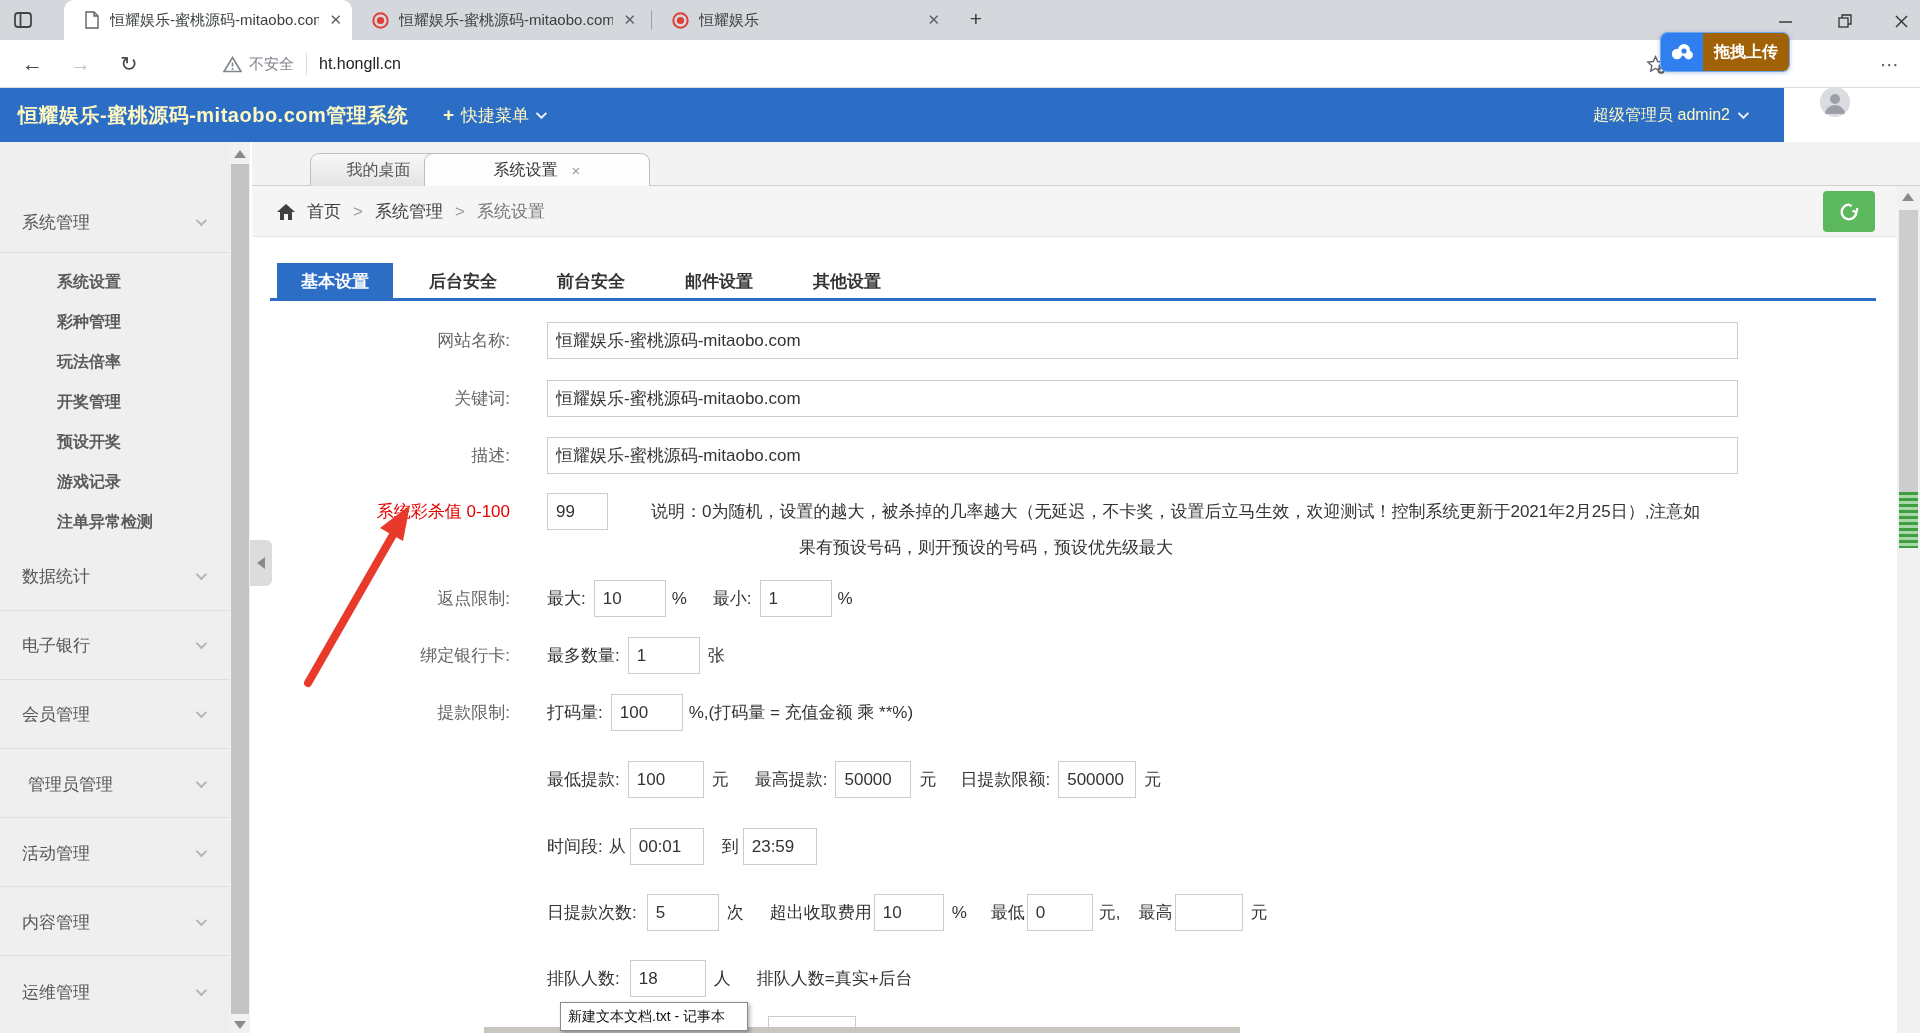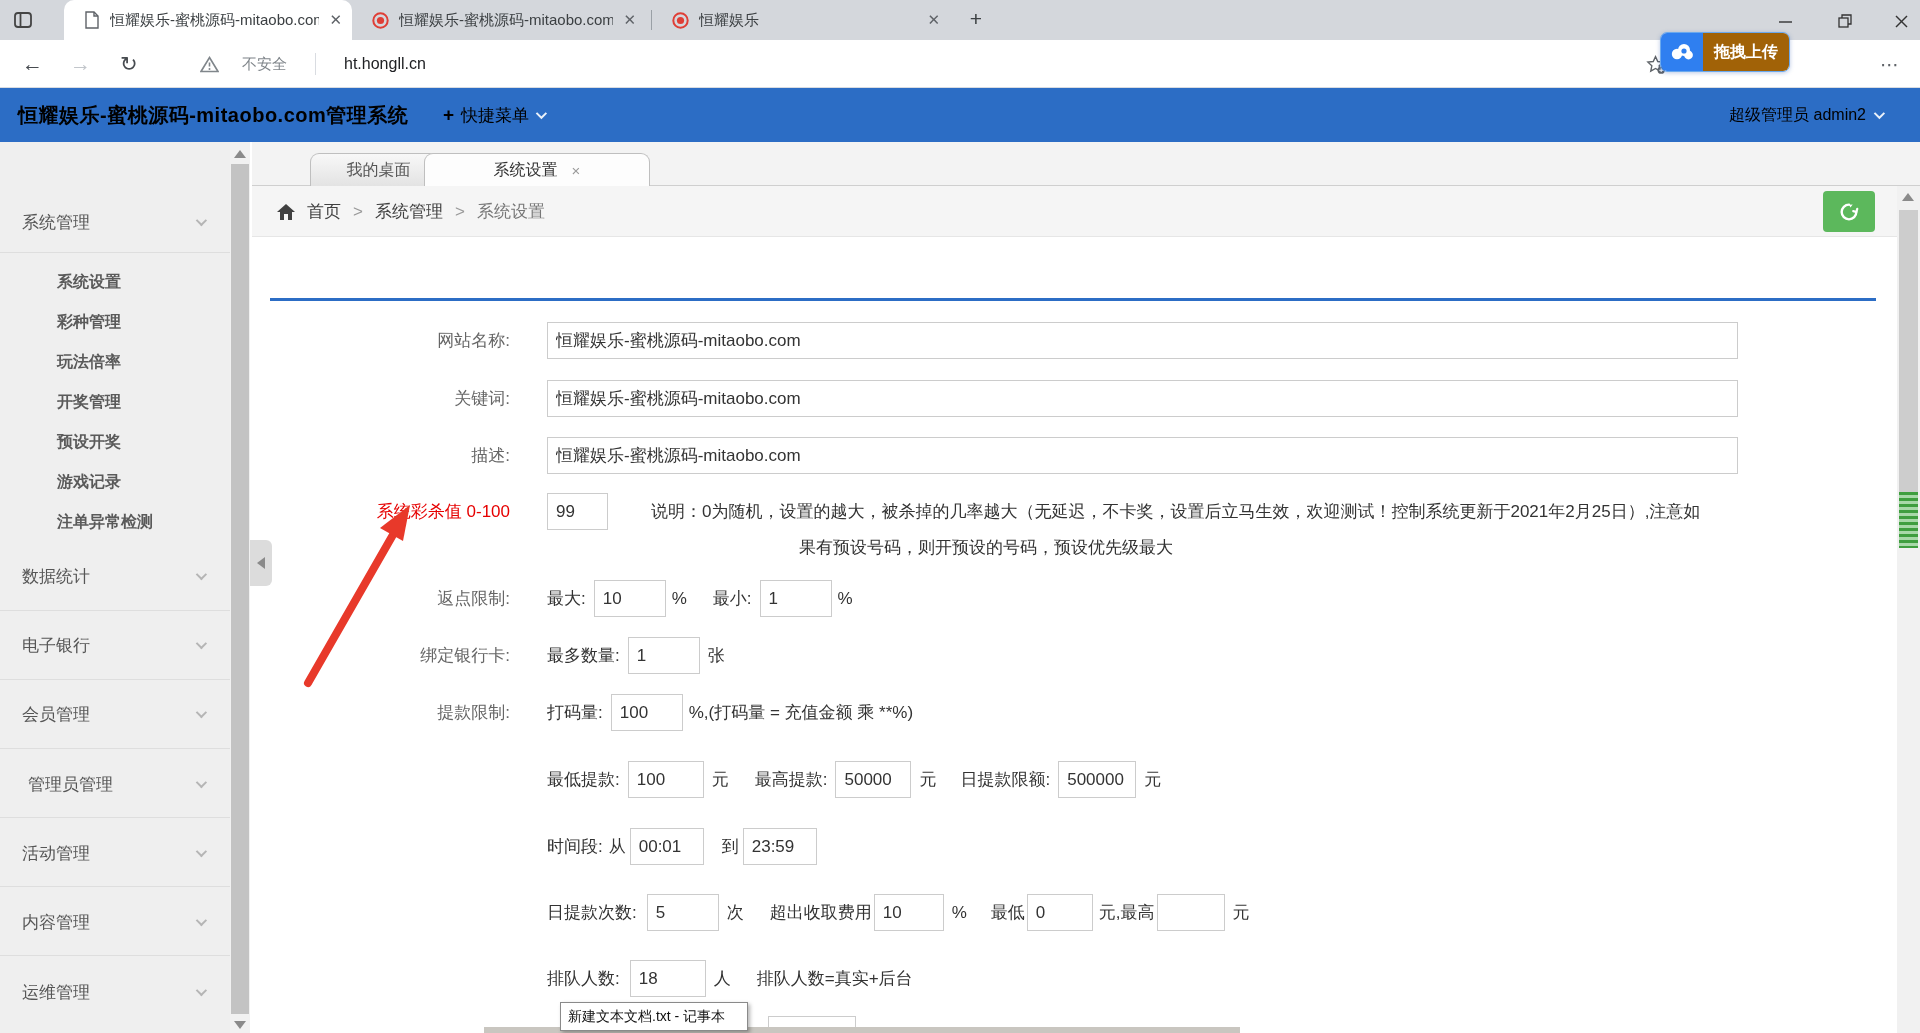--- a/index.html
+++ b/index.html
@@ -30,21 +30,21 @@
   .upload-overlay{position:absolute;left:1660px;top:32px;width:130px;height:40px;z-index:60;
       border:1px solid #6aa9ee;border-radius:7px;overflow:hidden;display:flex;
       box-shadow:0 1px 4px rgba(60,100,180,.35);}
   .upload-left{width:42px;background:#2f7ff0;display:flex;align-items:center;justify-content:center;}
   .upload-right{flex:1;background:#a16207;display:flex;align-items:center;justify-content:center;
       color:#fff;font-size:16px;font-weight:bold;}
   .avatar{position:absolute;left:1820px;top:47px;width:30px;height:30px;border-radius:50%;background:#dadce0;overflow:hidden;}
   .dots{position:absolute;left:1880px;top:0;height:48px;display:flex;align-items:center;font-size:19px;color:#5f6368;}
 
   
-  .appheader{position:absolute;left:0;top:88px;width:1920px;height:54px;background:#2c6dc5;color:#000000;}
+  .appheader{position:absolute;left:0;top:88px;width:1784px;height:54px;background:#2c6dc5;color:#fef9c3;}
   .apptitle{position:absolute;left:18px;top:0;height:54px;display:flex;align-items:center;
             font-size:20px;font-weight:bold;letter-spacing:.5px;}
   .quickmenu{position:absolute;left:443px;top:0;height:54px;display:flex;align-items:center;font-size:17px;gap:7px;}
   .quickplus{font-size:19px;font-weight:bold;}
   .userbox{position:absolute;right:38px;top:0;height:54px;display:flex;align-items:center;font-size:16px;gap:8px;}
   .caret{display:inline-block;width:8px;height:8px;border-right:2px solid rgba(255,255,255,.9);
          border-bottom:2px solid rgba(255,255,255,.9);transform:rotate(45deg) translateY(-2px);}
   .caret.gray{border-color:#b5b5b5;}
 
   
@@ -184,21 +184,21 @@
           <line x1="12" y1="1" x2="1" y2="12" stroke="#333" stroke-width="1.4"></line>
         </svg>
     </div>
   </div>
 
   <div class="toolbar">
     <span class="navbtn" style="left:22px;">←</span>
     <span class="navbtn disabled" style="left:70px;">→</span>
     <span class="navbtn" style="left:120px;">↻</span>
 
-    <div class="sec" style="left:200px;gap:16px;">
+    <div class="sec" style="left:223px;">
       <span>
         <svg width="19" height="17" viewBox="0 0 19 17">
             <path d="M9.5 1.5 L18 15.5 H1 Z" fill="none" stroke="#80868b" stroke-width="1.6"></path>
             <line x1="9.5" y1="6.5" x2="9.5" y2="10.5" stroke="#80868b" stroke-width="1.6"></line>
             <circle cx="9.5" cy="13" r="1" fill="#80868b"></circle>
           </svg>
       </span>
       <span class="sectext">不安全</span>
       <span class="secdiv"></span>
       <span class="urltext">ht.hongll.cn</span>
@@ -348,20 +348,27 @@
       <svg width="22" height="22" viewBox="0 0 24 24">
           <path d="M12 4 a8 8 0 1 0 8 8" fill="none" stroke="#fff" stroke-width="2.6" stroke-linecap="round"></path>
           <path d="M20 12 l-3.4 -1 M20 12 l1 -3.4" stroke="#fff" stroke-width="2.4" stroke-linecap="round"></path>
           <path d="M12 4 l3.5 0 M12 4" stroke="#fff" stroke-width="0"></path>
           <path d="M12 4 l4 -0.2 -2.4 3.2 z" fill="#fff"></path>
         </svg>
     </div>
   </div>
 
   <div class="content">
+    <div class="formtabs">
+      <div class="ftab active">基本设置</div>
+      <div class="ftab">后台安全</div>
+      <div class="ftab">前台安全</div>
+      <div class="ftab">邮件设置</div>
+      <div class="ftab">其他设置</div>
+    </div>
     <div class="ftab-underline"></div>
 
     <div class="frow" style="top:85px;">
       <span class="flabel">网站名称:</span>
         <span class="fgap"></span>
       <input class="inp" style="width: 1191px;" value="恒耀娱乐-蜜桃源码-mitaobo.com">
     </div>
 
     <div class="frow" style="top:143px;">
       <span class="flabel">关键词:</span>
@@ -439,21 +446,21 @@
         <span class="fgap"></span>
       <span class="itext">日提款次数:</span>
       <input class="inp" style="width: 72px; margin-left: 10px;" value="5">
       <span class="itext" style="margin-left:8px;">次</span>
       <span class="itext" style="margin-left:26px;">超出收取费用</span>
       <input class="inp" style="width: 70px; margin-left: 2px;" value="10">
       <span class="itext" style="margin-left:8px;">%</span>
       <span class="itext" style="margin-left:24px;">最低</span>
       <input class="inp" style="width: 66px; margin-left: 2px;" value="0">
       <span class="itext" style="margin-left:6px;">元,</span>
-      <span class="itext" style="">最高</span>
+      <span class="itext" style="margin-left:18px;">最高</span>
       <input class="inp" style="width: 68px; margin-left: 2px;" value="">
       <span class="itext" style="margin-left:8px;">元</span>
     </div>
 
     <div class="frow" style="top:723px;">
       <span class="flabel"></span>
         <span class="fgap"></span>
       <span class="itext">排队人数:</span>
       <input class="inp" style="width: 76px; margin-left: 10px;" value="18">
       <span class="itext" style="margin-left:8px;">人</span>

